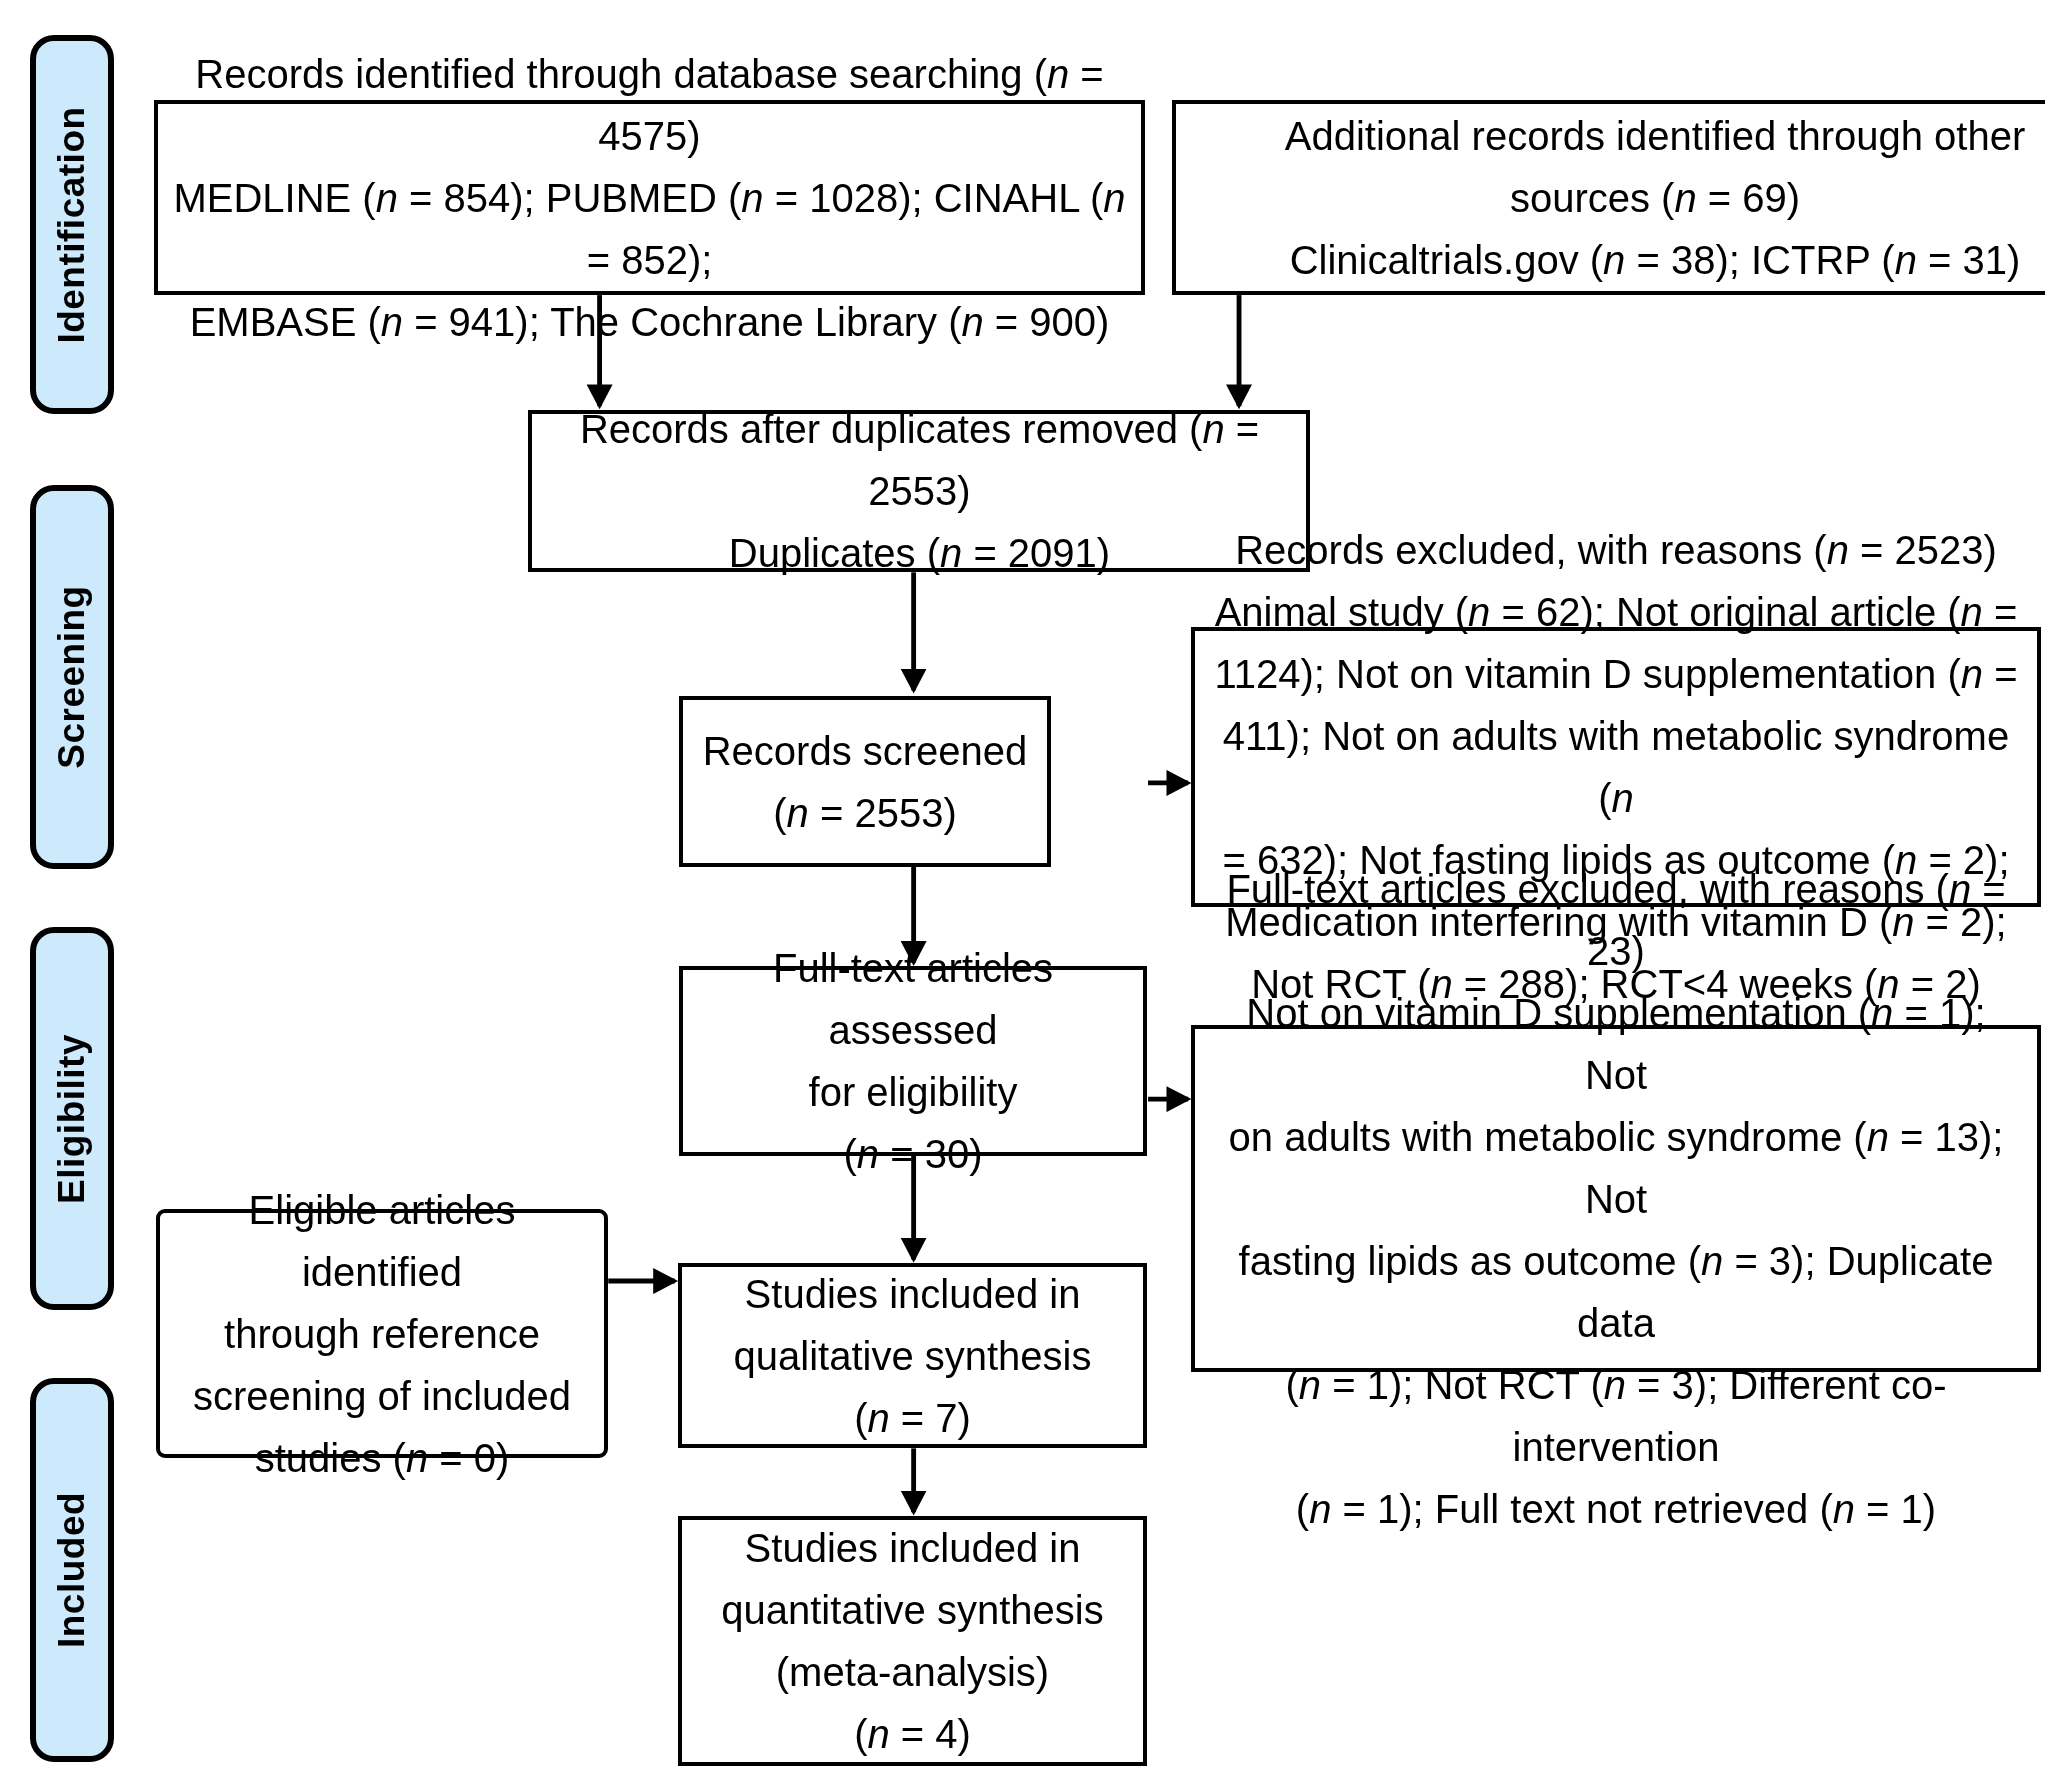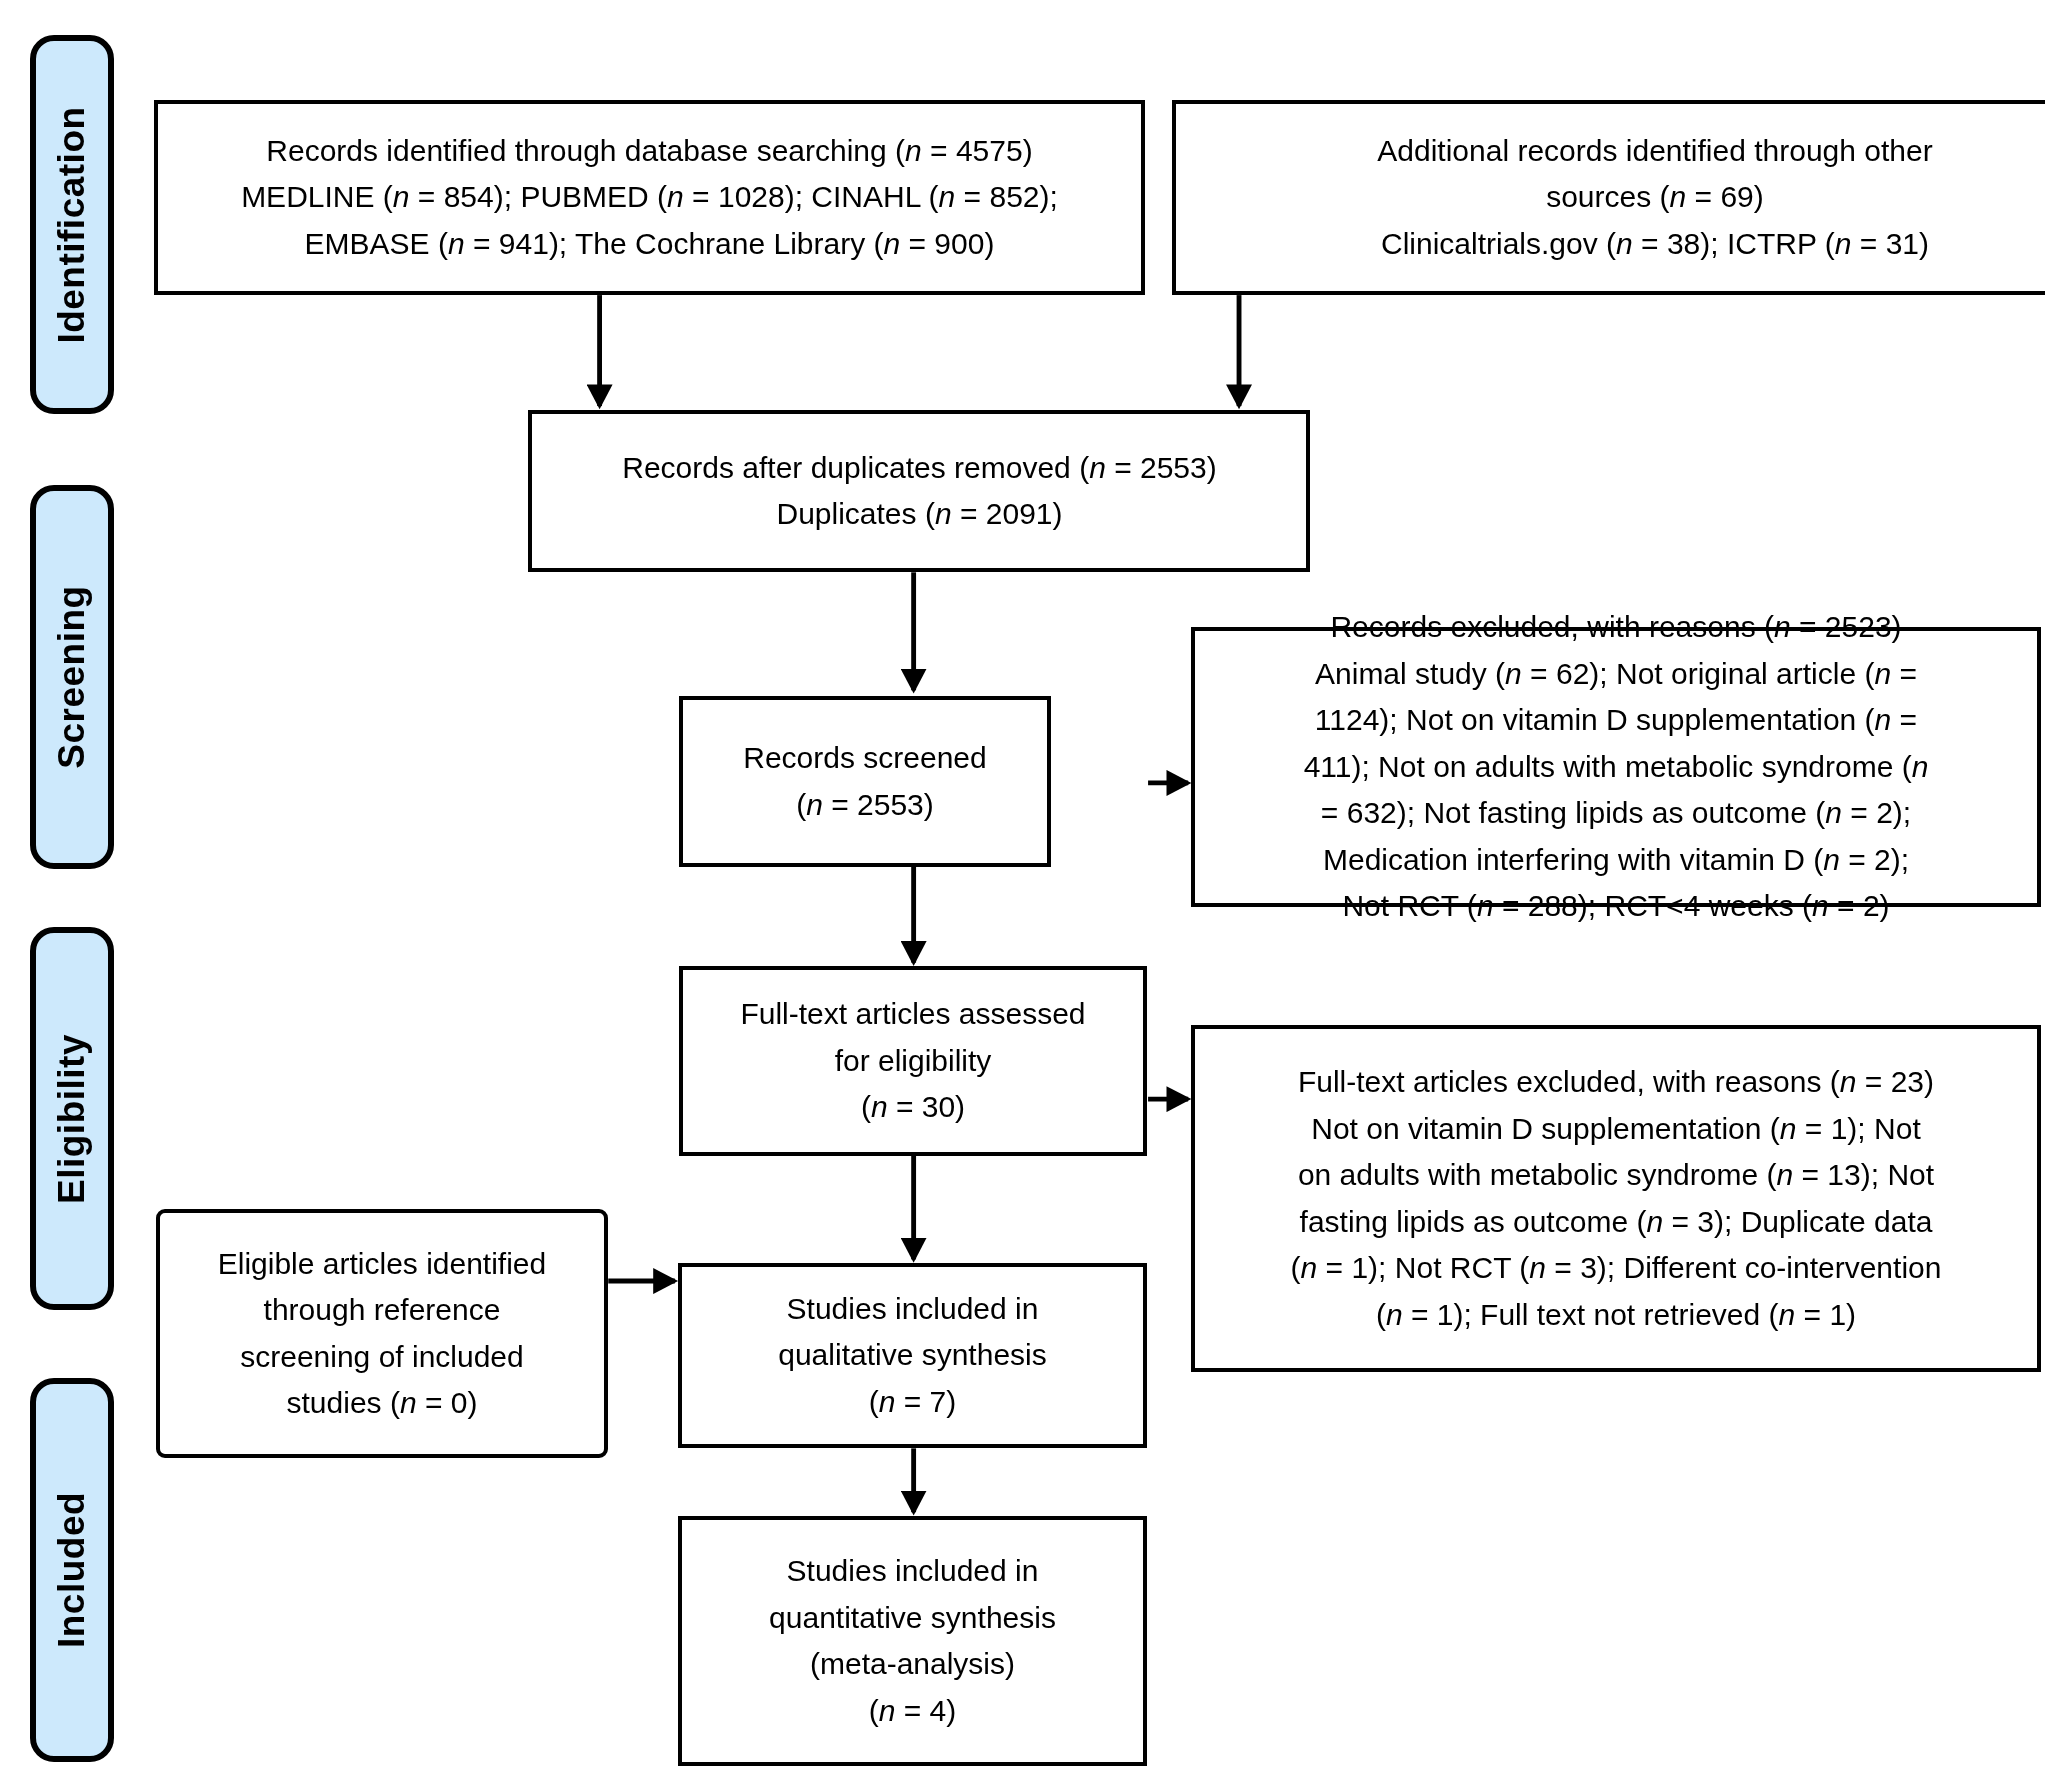--- a/index.html
+++ b/index.html
@@ -56,21 +56,21 @@
     border: 4.9px solid var(--box-border);
     box-sizing: border-box;
     display: flex;
     align-items: center;
     justify-content: center;
     text-align: center;
     padding: 4.3px 15px;
   }
   .box .txt {
     white-space: pre-line;
-    font-size: 30px;
+    font-size: 40px;
     line-height: 1.55;
   }
   .box .txt i { font-style: italic; }
 </style>
 </head>
 <body>
 
 <div class="canvas">
 
   <svg class="arrows" viewBox="0 0 3778 3306" xmlns="http://www.w3.org/2000/svg">

